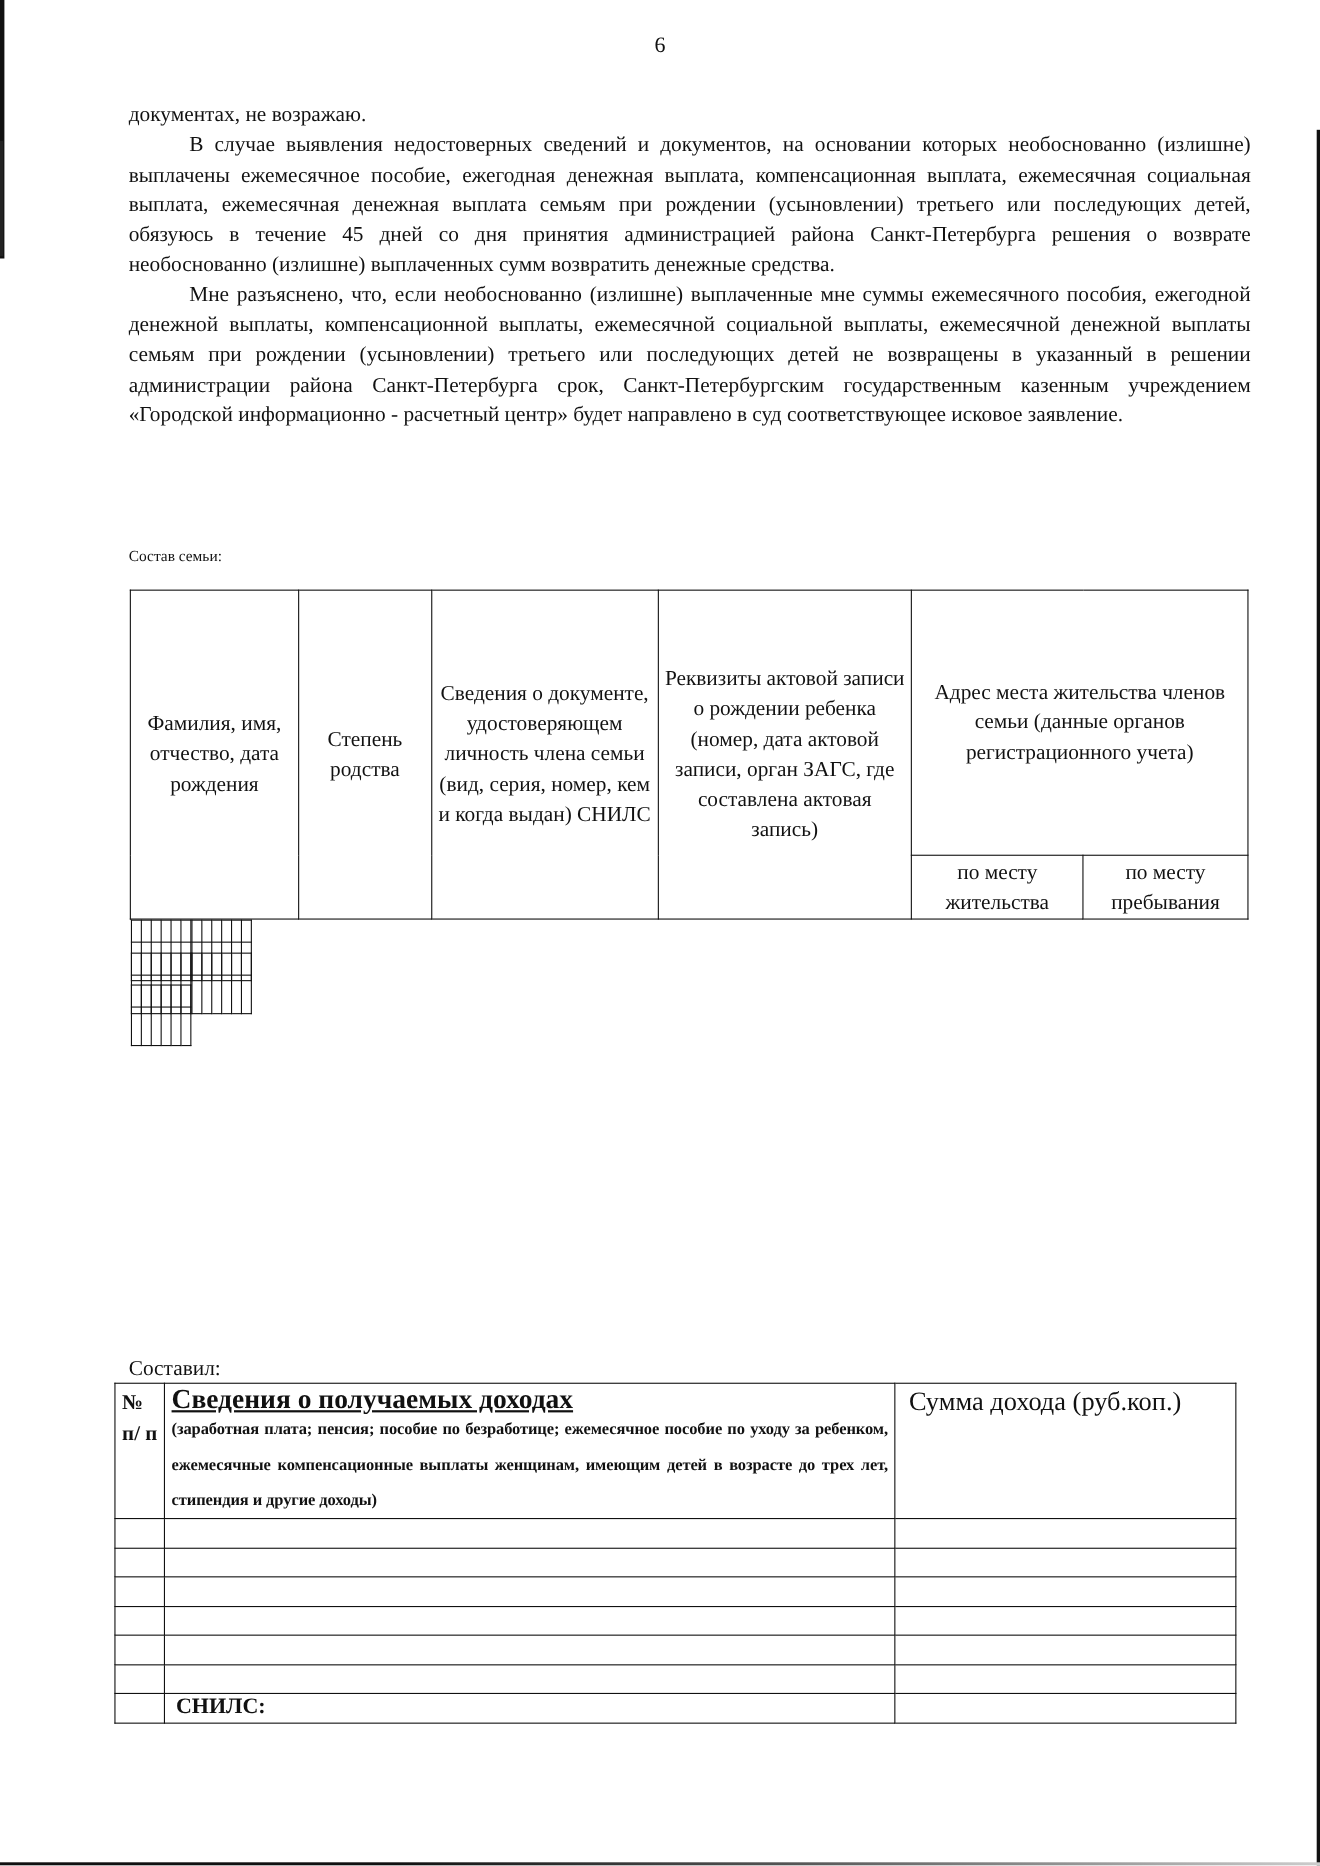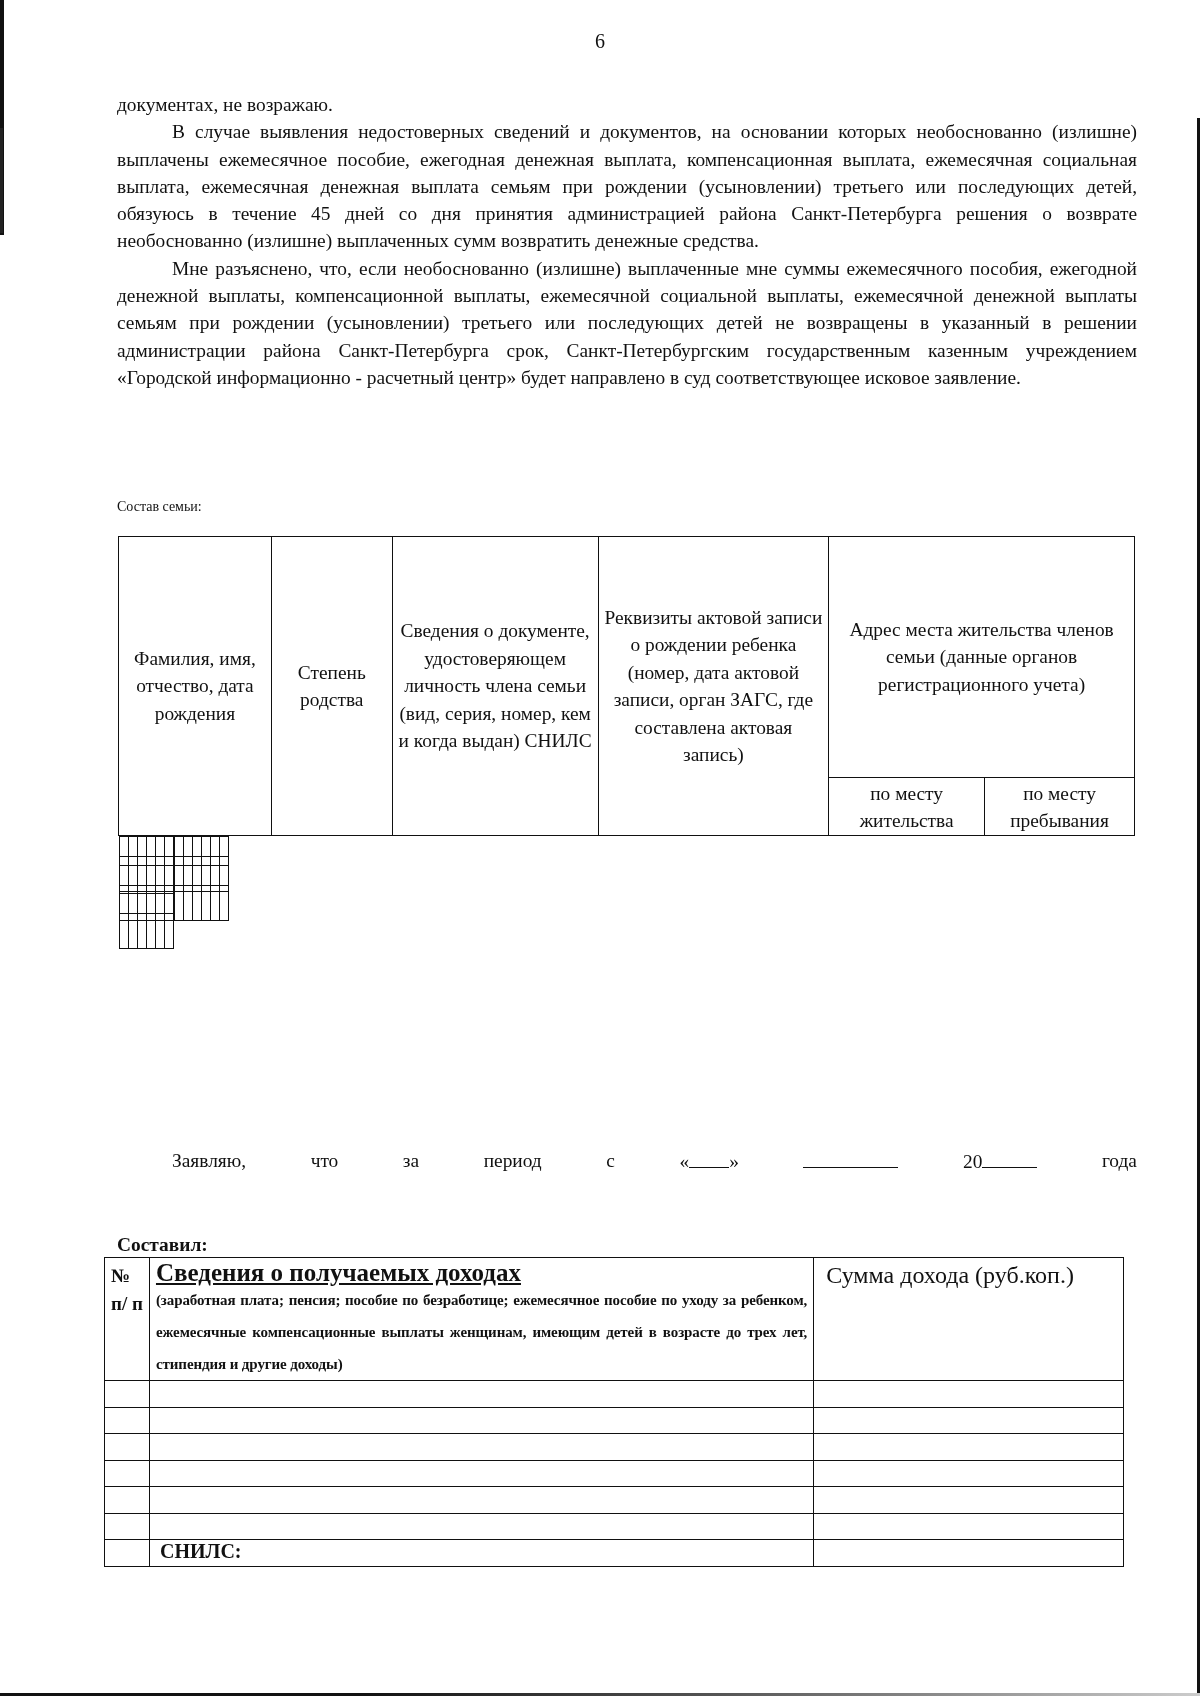--- a/index.html
+++ b/index.html
@@ -50,21 +50,21 @@
     .family-table tr.blank td { height: 54px; }
     .period {
       position: absolute; left: 117px; top: 1147px; width: 1020px;
       font-size: 19.4px; line-height: 28px;
     }
     .period .line1 {
       display: flex; justify-content: space-between; padding-left: 55px;
     }
     .blank { display: inline-block; border-bottom: 1.3px solid #111; height: 20px; vertical-align: baseline; }
     .compiled-label {
-      position: absolute; left: 117px; top: 1234px; font-size: 19.4px; font-weight: bold;
+      position: absolute; left: 117px; top: 1234px; font-size: 19.4px; font-weight: normal;
     }
     .income-table {
       position: absolute; left: 104px; top: 1257px; width: 1020px;
       font-size: 19.4px;
     }
     .income-table td, .income-table th {
       border: 1.6px solid #111; vertical-align: top; text-align: left;
       padding: 0 6px;
     }
     .income-table th.num {
@@ -159,31 +159,20 @@
     <td></td>
     <td></td>
     <td></td>
     <td></td>
     <td></td>
   </tr>
 </tbody>
   </table>
 
 <div class="period">
-  <div class="line1">
-    <span>Заявляю,</span>
-    <span>что</span>
-    <span>за</span>
-    <span>период</span>
-    <span>с</span>
-    <span><span>«</span><span class="blank" style="width:40px"></span><span>»</span></span>
-    <span class="blank" style="width:95px"></span>
-    <span><span>20</span><span class="blank" style="width:55px"></span></span>
-    <span>года</span>
-  </div>
 </div>
 
 <div class="compiled-label">Составил:</div>
 
 <table class="income-table">
   <colgroup>
     <col style="width:45px">
       <col style="width:665px">
       <col style="width:310px">
   </colgroup>

